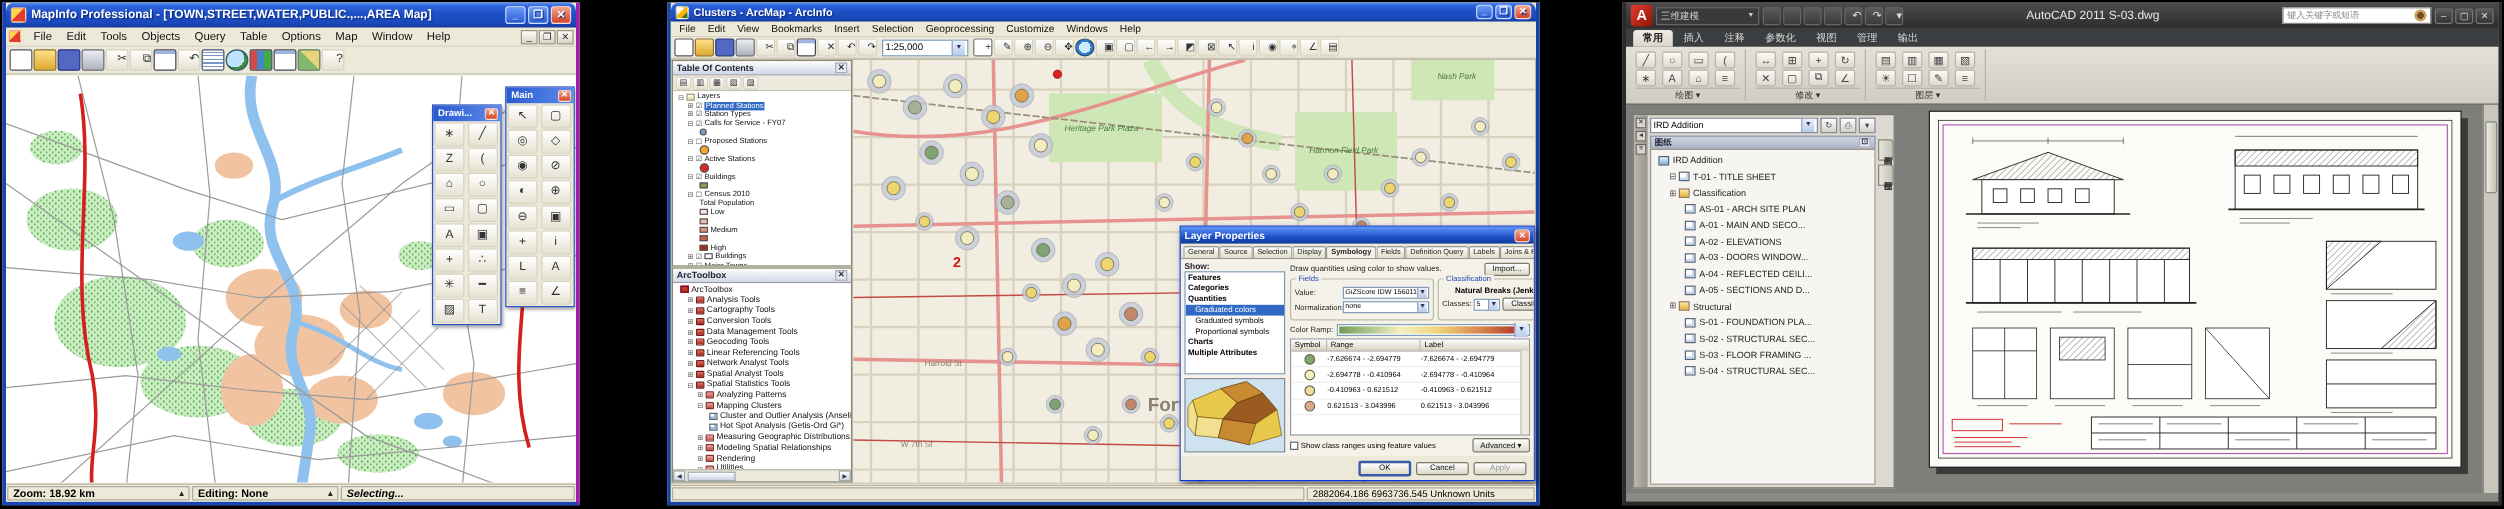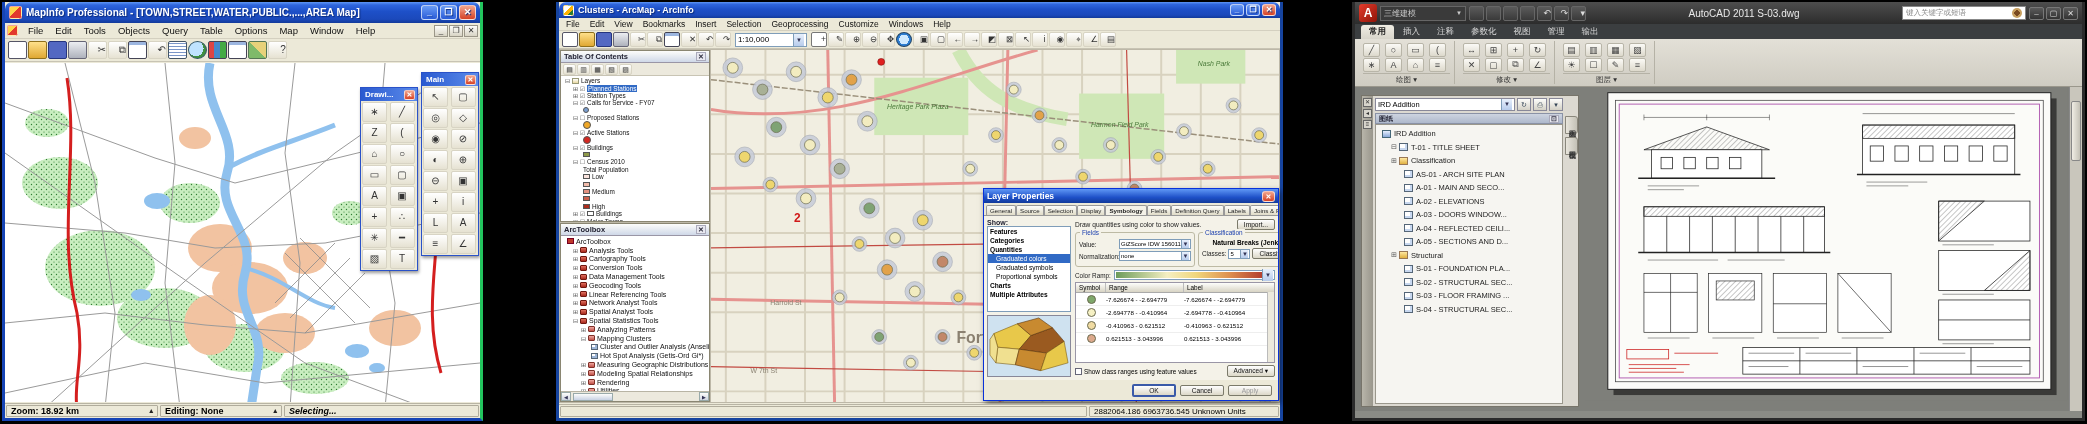--- a/index.html
+++ b/index.html
@@ -1,20 +1,20 @@
 <!DOCTYPE html>
 <html><head>
 <meta charset="utf-8">
 <style>
   html,body{margin:0;padding:0;background:#000;}
   #screen{position:relative;width:2087px;height:424px;background:#000;overflow:hidden;
     font-family:"Liberation Sans",sans-serif;color:#000;}
   *{box-sizing:border-box;}
   .win{position:absolute;top:2px;height:419px;background:#ece9d8;
-    border-left:3px solid #1644b5;border-right:3px solid #22c55e;border-bottom:3px solid #1644b5;}
+    border-left:3px solid #1644b5;border-right:3px solid #a21caf;border-bottom:3px solid #1644b5;}
   
   .xp-title{position:relative;height:21px;border-radius:7px 7px 0 0;display:flex;align-items:center;padding:0 4px;
     background:linear-gradient(180deg,#5f97f5 0%,#2f66dd 14%,#1e50c8 45%,#1b49bb 82%,#123a9a 100%);
     color:#fff;font-weight:bold;font-size:10px;text-shadow:1px 1px 1px #0a2a7a;white-space:nowrap;overflow:hidden;}
   .xp-title.small{height:16px;font-size:9px;}
   .xp-icon{width:13px;height:13px;margin-right:4px;flex:none;border-radius:2px;}
   .mi-logo{background:linear-gradient(135deg,#ffd54a 0 45%,#e23a2e 45% 100%);border:1px solid #fff8;}
   .am-logo{background:linear-gradient(135deg,#fff 0 40%,#ffb300 40% 70%,#2e7d32 70% 100%);border:1px solid #fff8;}
   .xp-btns{margin-left:auto;display:flex;gap:2px;}
   .xpb{width:17px;height:15px;border:1px solid #fffa;border-radius:3px;color:#fff;font-size:9px;line-height:13px;
@@ -585,21 +585,21 @@
           <span class="tbi">
             <span class="cssic"></span>
             <span class="glyph">↶</span>
           </span>
           <span class="tbi">
             <span class="cssic"></span>
             <span class="glyph">↷</span>
           </span>
         </span>
       <span class="scale-combo">
-        <span>1:10,000</span>
+        <span>1:25,000</span>
         <span class="combo-arrow">▼</span>
       </span>
       <span style="display:flex;gap:1px;">
 
       <span class="tbi ic-plus">
             <span class="cssic"></span>
             <span class="glyph">+</span>
           </span>
           <span class="tbi">
             <span class="cssic"></span>

